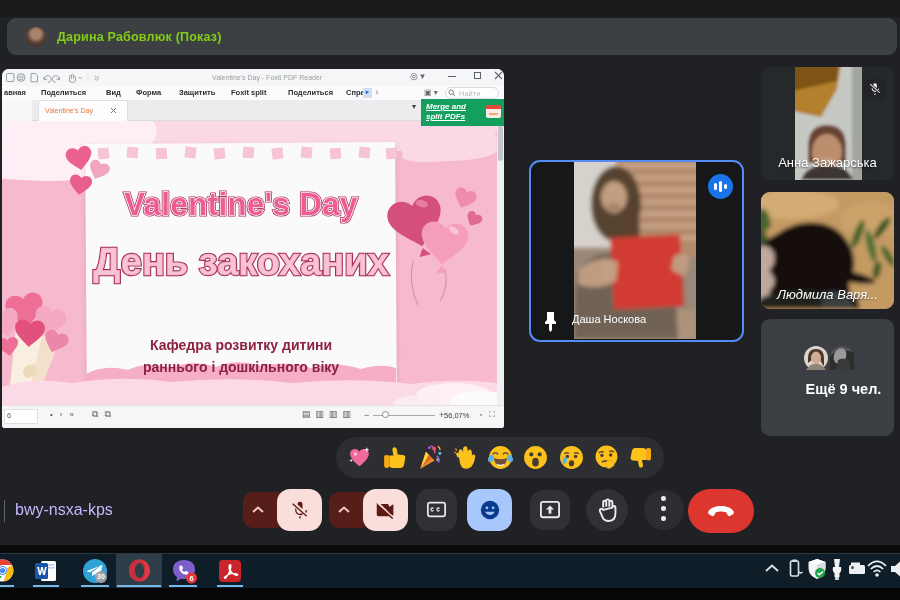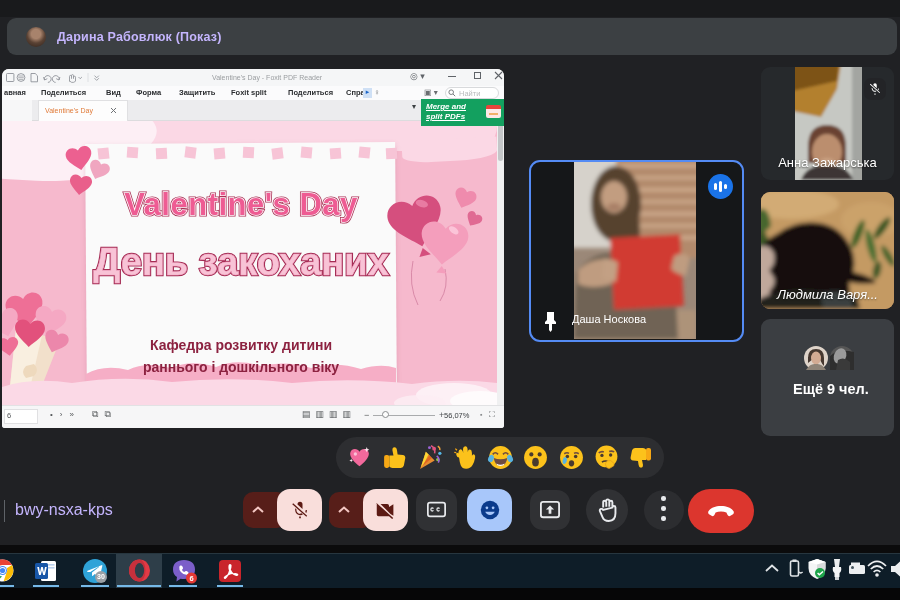--- a/index.html
+++ b/index.html
@@ -7,21 +7,21 @@
   body { font-family:"Liberation Sans", sans-serif; position:relative; }
   .abs { position:absolute; }
 </style>
 </head>
 <body>
 
 <div class="abs" style="left:0;top:0;width:900px;height:17px;background:#191a1c;"></div>
 
 <div class="abs" style="left:7px;top:18px;width:890px;height:37px;background:#3c4043;border-radius:9px;"></div>
 <div class="abs" style="left:26px;top:27px;width:20px;height:20px;border-radius:50%;background:radial-gradient(circle at 50% 35%, #a8836c 0 28%, #5a4234 55%, #2c211b 100%);"></div>
-<div class="abs" style="left:57px;top:30px;color:#c4b5fd;font-size:12.5px;font-weight:bold;letter-spacing:.2px;">Дарина Рабовлюк (Показ)</div>
+<div class="abs" style="left:57px;top:30px;color:#84cc16;font-size:12.5px;font-weight:bold;letter-spacing:.2px;">Дарина Рабовлюк (Показ)</div>
 
 <div class="abs" id="foxit" style="left:2px;top:69px;width:502px;height:359px;background:#f5f6f7;border-radius:7px 7px 3px 3px;overflow:hidden;">
 
   <div class="abs" style="left:0;top:0;width:502px;height:17px;background:#f5f6f7;"></div>
   <svg class="abs" style="left:4px;top:4px;" width="108" height="10" viewBox="0 0 108 10">
     <g fill="none" stroke="#90939a" stroke-width=".9">
       <rect x="0.5" y="0.5" width="7.4" height="8" rx=".8"></rect>
       <circle cx="15" cy="4.5" r="3.9"></circle>
         <path d="M12.2 3 h5.6 M12.2 4.7 h5.6 M12.6 6.4 h4.8" stroke-width=".7"></path>
       <path d="M25 .5 h4.2 l2.3 2.3 v6 h-6.5 z"></path>
@@ -302,21 +302,21 @@
     <path d="M4 12 Q4 3 12 3 Q20 3 20 12 L20 20 Q16 16 15 9 Q10 12 4 17 Z" fill="#463830"></path>
     <ellipse cx="12" cy="12" rx="5" ry="6.5" fill="#d3ab93"></ellipse>
     <path d="M2 24 Q6 17 12 18 Q18 17 22 24 Z" fill="#8f8478"></path>
   </svg>
   <svg class="abs" style="left:69px;top:27px;" width="24" height="24" viewBox="0 0 24 24">
     <circle cx="12" cy="12" r="12" fill="#555"></circle>
     <path d="M0 10 Q8 2 24 6 L24 24 L0 24 Z" fill="#2e2e2e"></path>
     <ellipse cx="10" cy="10" rx="6" ry="8" fill="#9a9a9a" transform="rotate(25 10 10)"></ellipse>
     <path d="M8 14 Q14 10 20 16 L20 24 L6 24 Z" fill="#3a3a3a"></path>
   </svg>
-  <div class="abs" style="left:0;top:62px;width:133px;color:#fff;font-size:14.5px;font-weight:bold;padding-left:32px;">Ещё 9 чел.</div>
+  <div class="abs" style="left:0;top:62px;width:133px;text-align:center;color:#fff;font-size:14.5px;font-weight:bold;padding-left:32px;">Ещё 9 чел.</div>
 </div>
 
 <div class="abs" id="emojibar" style="left:336px;top:437px;width:328px;height:41px;background:#2d2e31;border-radius:21px;display:flex;align-items:center;justify-content:space-between;padding:0 10px;">
   <svg width="27" height="27" viewBox="0 0 26 26">
       <path d="M13 7.5 C11 3.5 4.5 4 4 9 C3.6 13.5 9 18.5 13 21.5 C17 18.5 22.4 13.5 22 9 C21.5 4 15 3.5 13 7.5Z" fill="#f2699c"></path>
       <circle cx="9" cy="9.6" r="1.6" fill="#fbc1d7"></circle>
       <path d="M20 3 l.7 1.8 L22.5 5.5 l-1.8 .7 L20 8 l-.7-1.8 L17.5 5.5 l1.8-.7Z" fill="#fde7f0"></path>
       <path d="M5 14 l.5 1.3 L6.8 15.8 l-1.3 .5 L5 17.6 l-.5-1.3 L3.2 15.8 l1.3-.5Z" fill="#fde7f0"></path>
     </svg>
   <svg width="27" height="27" viewBox="0 0 26 26">

